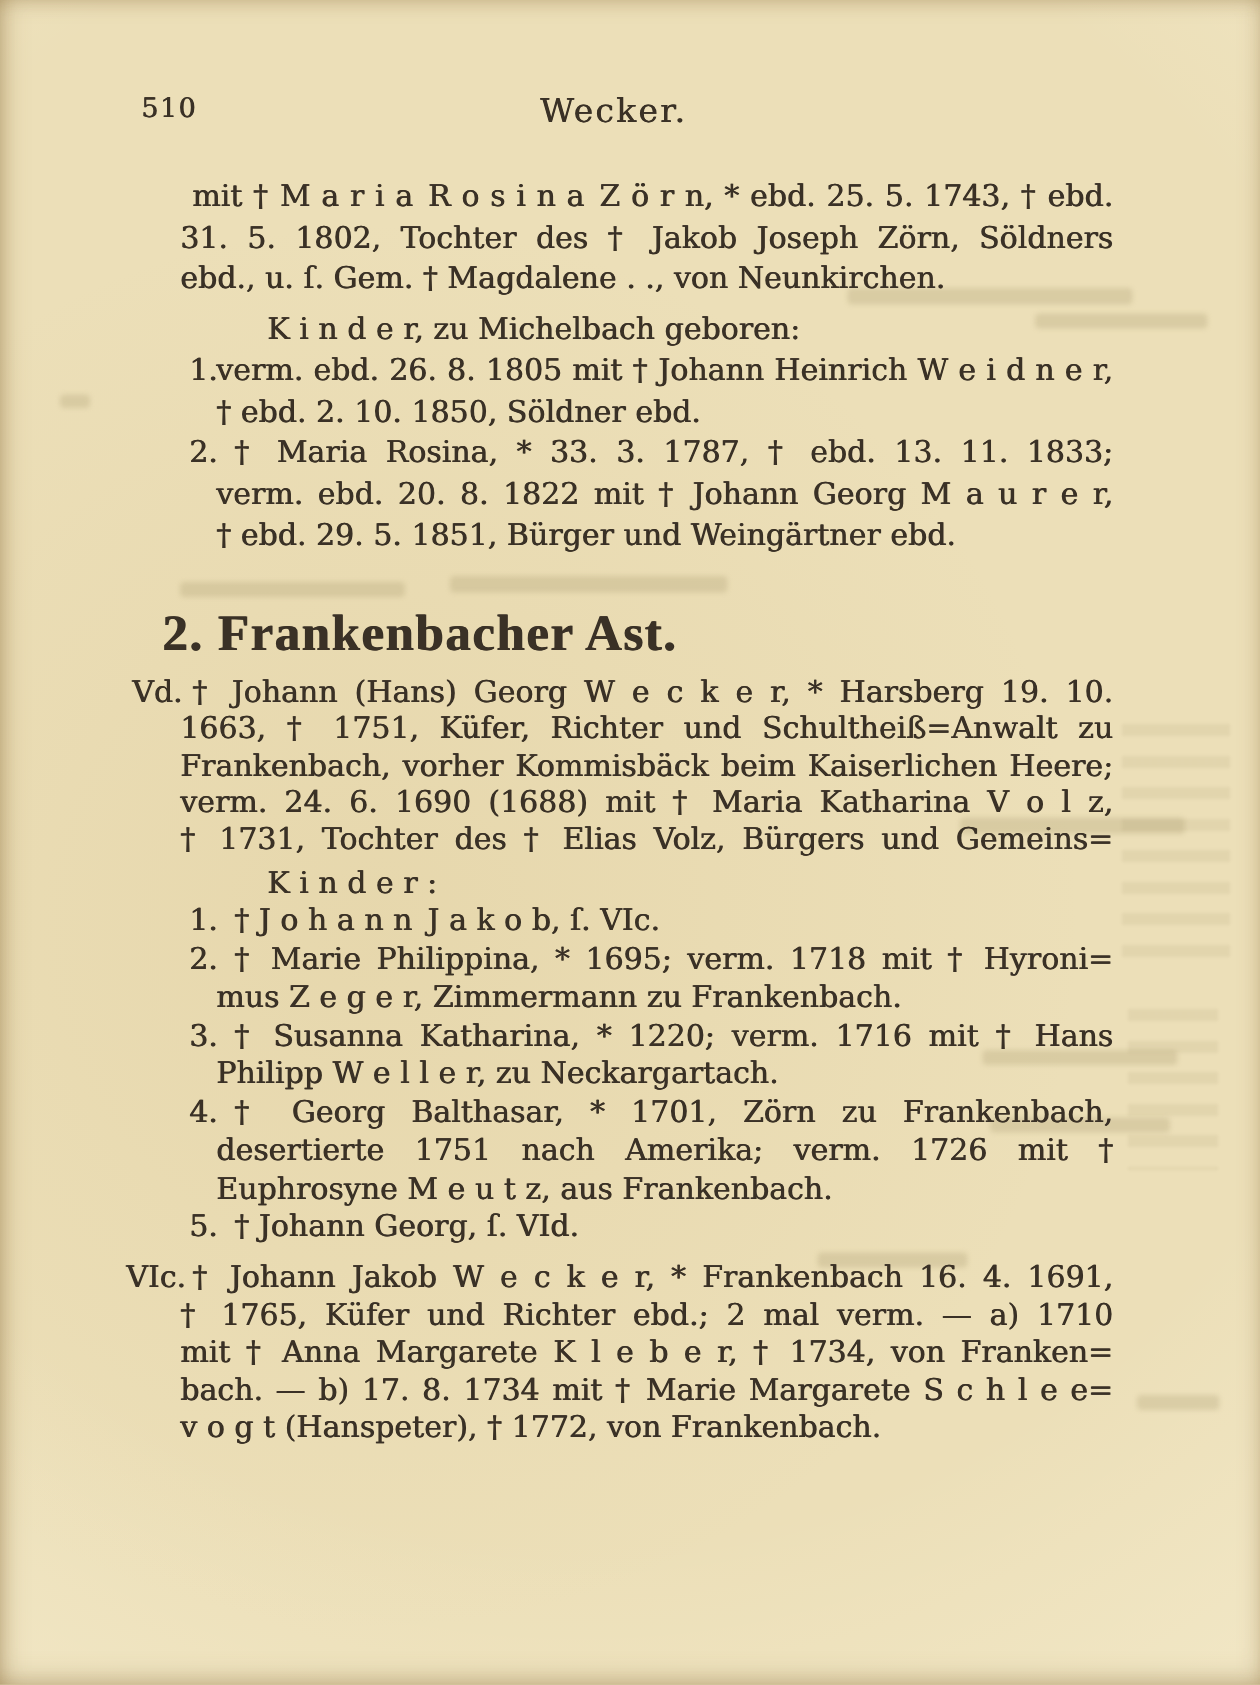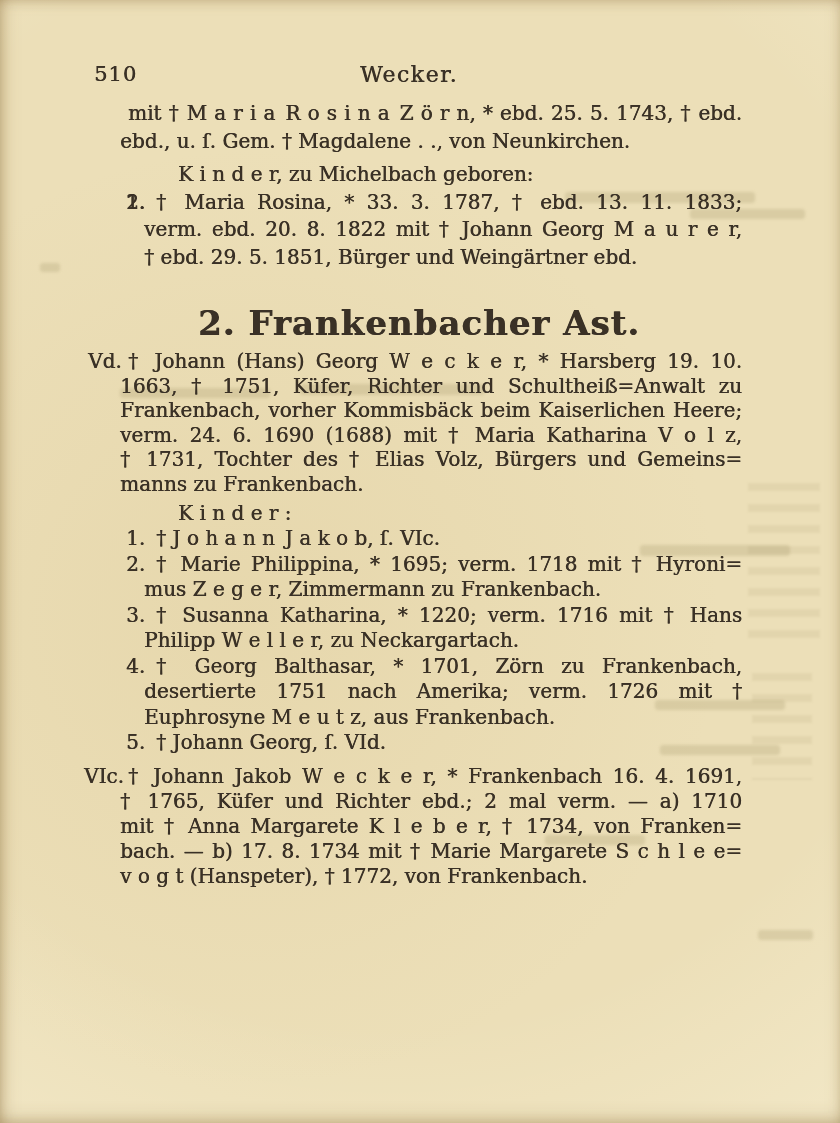--- a/index.html
+++ b/index.html
@@ -25,40 +25,41 @@
     font-family:"DejaVu Serif","Liberation Serif",serif;
     color:var(--ink);
   }
   .content{
     position:absolute;left:120px;top:0;width:622px;
     font-size:20px;
     text-shadow:0.45px 0 0 currentColor;
   }
   
   .pagehead{position:relative;margin-top:62px;height:28px;}
-  .pagenum{position:absolute;left:-26px;top:0;font-size:21px;letter-spacing:1px;}
+  .pagenum{position:absolute;left:-26px;top:0;font-size:18px;letter-spacing:1px;}
   .runhead{display:block;text-align:center;transform:translateX(-22px);font-size:22px;letter-spacing:1.5px;}
   
   .jl{text-align:justify;text-align-last:justify;}
   .ll{text-align:left;}
   .fi{text-indent:8px;}
-  .intro{margin-top:10px;line-height:27.5px;}
+  .intro{margin-top:27px;line-height:27.5px;}
   .subhead{line-height:27.5px;text-indent:58px;}
   .s1{margin-top:6px;}
   .s2{margin-top:4px;line-height:26px;}
   .l1{line-height:27.5px;}
   .l2{line-height:25.5px;}
   .item{position:relative;padding-left:24px;}
   .item .num{position:absolute;left:6px;top:0;}
   .item .fi{text-indent:12px;}
   .sechead{
     margin:30px 0 0 0;height:44px;line-height:44px;
     font-size:34px;font-weight:bold;letter-spacing:1px;
-    text-align:center;transform:translateX(-12px);
+    transform:translateX(-12px);
     text-shadow:0.6px 0 0 currentColor;
+    font-family:Liberation Serif, serif;
   }
   .labeled{position:relative;}
   .hang{position:absolute;top:0;text-align:right;}
   .vd{margin-top:4px;line-height:24.5px;}
   .vd .hang{left:-32px;}
   .vic{margin-top:8px;line-height:25px;}
   .vic .hang{left:-36px;}
   
   .ghost{position:absolute;pointer-events:none;background:rgba(150,135,92,.22);filter:blur(1.6px);border-radius:3px;}
   .ghostcol{position:absolute;pointer-events:none;opacity:.5;filter:blur(1.2px);
@@ -84,47 +85,49 @@
 
   <div class="content">
 
     <div class="pagehead">
       <span class="pagenum">510</span>
       <span class="runhead">Wecker.</span>
     </div>
 
     <div class="para intro">
       <div class="jl fi">mit † M a r i a R o s i n a Z ö r n, * ebd. 25. 5. 1743, † ebd.</div>
+      <div class="jl">31. 5. 1802, Tochter des † Jakob Joseph Zörn, Söldners</div>
       <div class="ll">ebd., u. ſ. Gem. † Magdalene . ., von Neunkirchen.</div>
     </div>
 
     <div class="subhead s1">K i n d e r, zu Michelbach geboren:</div>
 
     <div class="list l1">
       <div class="item">
         <span class="num">1.</span>
+        <div class="jl">verm. ebd. 26. 8. 1805 mit † Johann Heinrich W e i d n e r,</div>
+        <div class="ll">† ebd. 2. 10. 1850, Söldner ebd.</div>
       </div>
       <div class="item">
         <span class="num">2.</span>
         <div class="jl fi">† Maria Rosina, * 33. 3. 1787, † ebd. 13. 11. 1833;</div>
         <div class="jl">verm. ebd. 20. 8. 1822 mit † Johann Georg M a u r e r,</div>
         <div class="ll">† ebd. 29. 5. 1851, Bürger und Weingärtner ebd.</div>
       </div>
     </div>
 
     <h2 class="sechead">2. Frankenbacher Ast.</h2>
 
     <div class="para labeled vd">
       <span class="hang">Vd.</span>
       <div class="jl fi">† Johann (Hans) Georg W e c k e r, * Harsberg 19. 10.</div>
       <div class="jl">1663, † 1751, Küfer, Richter und Schultheiß=Anwalt zu</div>
       <div class="jl">Frankenbach, vorher Kommisbäck beim Kaiserlichen Heere;</div>
       <div class="jl">verm. 24. 6. 1690 (1688) mit † Maria Katharina V o l z,</div>
       <div class="jl">† 1731, Tochter des † Elias Volz, Bürgers und Gemeins=</div>
-      <div class="ll">manns zu Frankenbach.</div>
     </div>
 
     <div class="subhead s2">K i n d e r :</div>
 
     <div class="list l2">
       <div class="item">
         <span class="num">1.</span>
         <div class="ll fi">† J o h a n n J a k o b, ſ. VIc.</div>
       </div>
       <div class="item">

